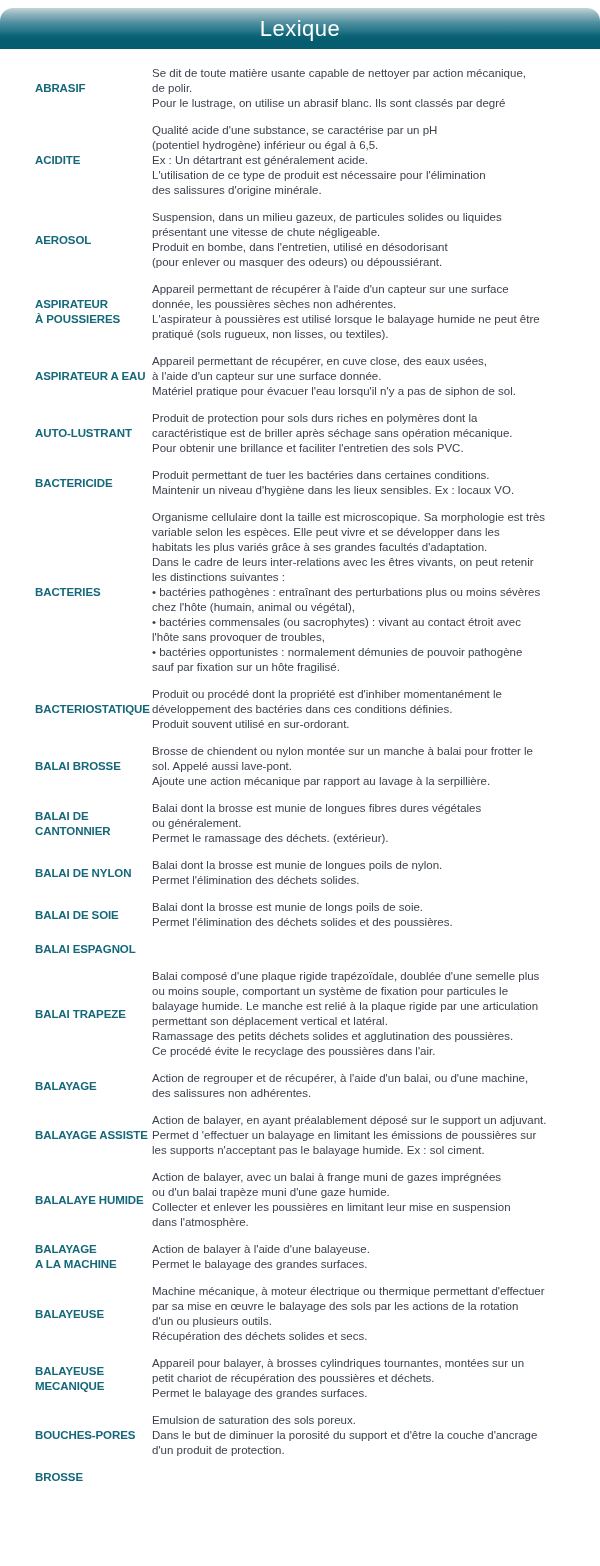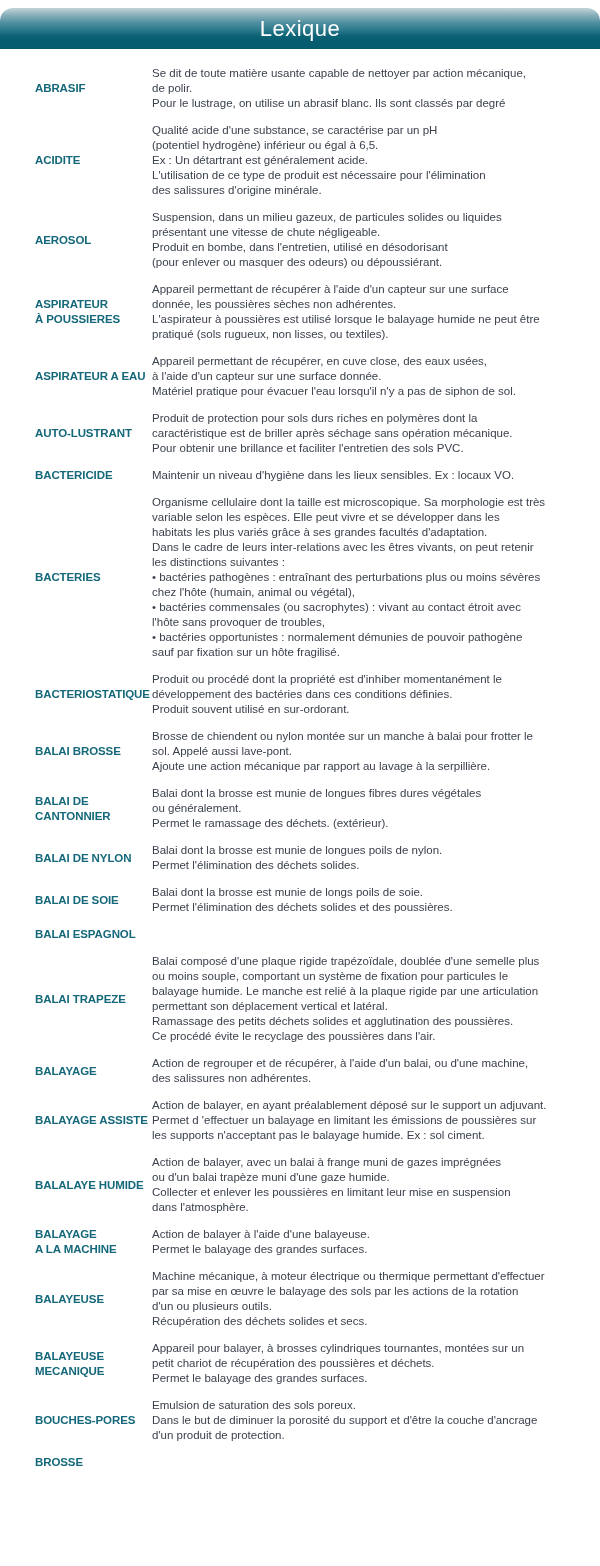--- a/index.html
+++ b/index.html
@@ -139,20 +139,21 @@
         <div class="def-line">Produit de protection pour sols durs riches en polymères dont la</div>
         <div class="def-line">caractéristique est de briller après séchage sans opération mécanique.</div>
         <div class="def-line">Pour obtenir une brillance et faciliter l'entretien des sols PVC.</div>
       </div>
     </div>
     <div class="entry">
       <div class="term">
         <div class="term-line">BACTERICIDE</div>
       </div>
       <div class="def">
+        <div class="def-line">Produit permettant de tuer les bactéries dans certaines conditions.</div>
         <div class="def-line">Maintenir un niveau d'hygiène dans les lieux sensibles. Ex : locaux VO.</div>
       </div>
     </div>
     <div class="entry">
       <div class="term">
         <div class="term-line">BACTERIES</div>
       </div>
       <div class="def">
         <div class="def-line">Organisme cellulaire dont la taille est microscopique. Sa morphologie est très</div>
         <div class="def-line">variable selon les espèces. Elle peut vivre et se développer dans les</div>

